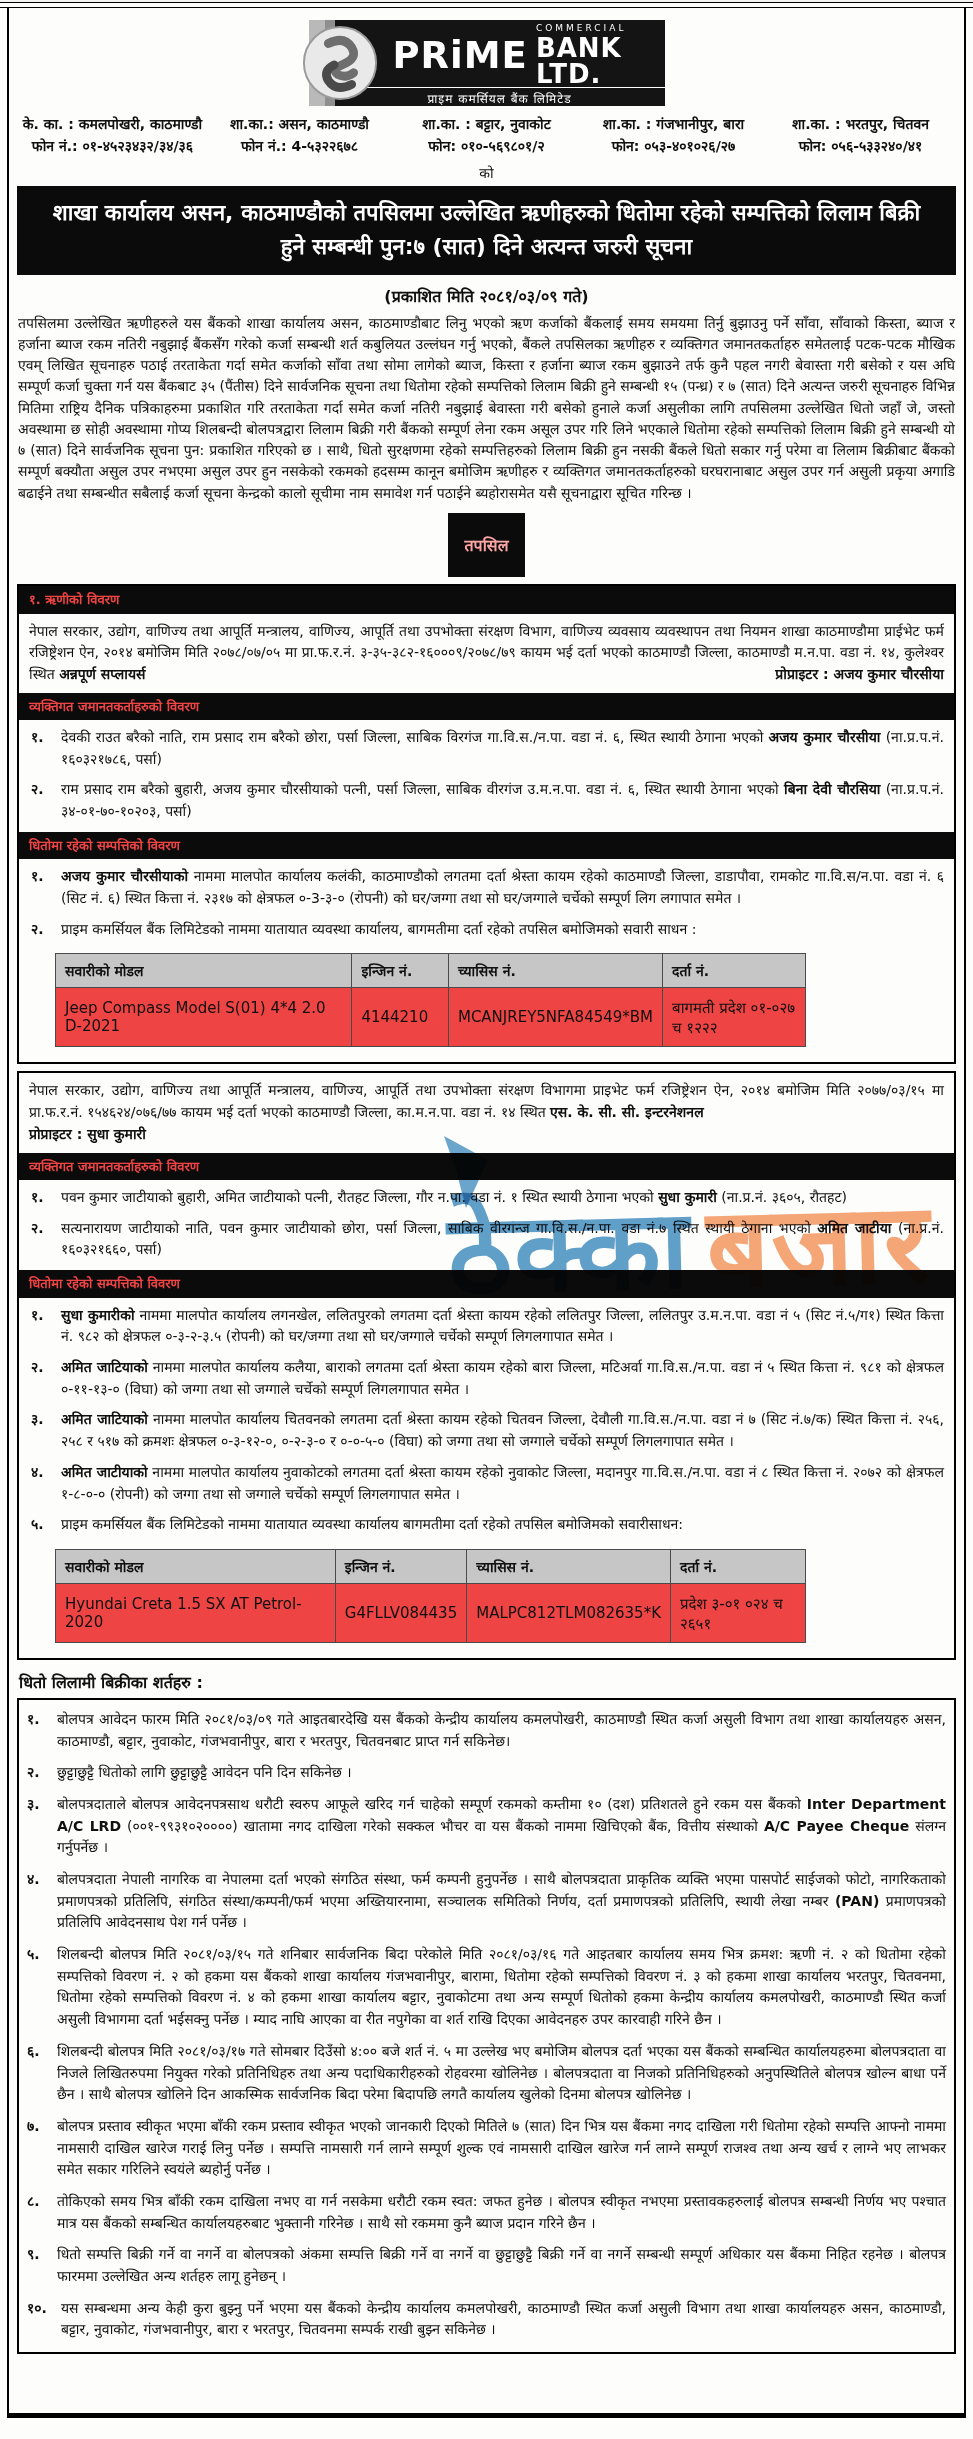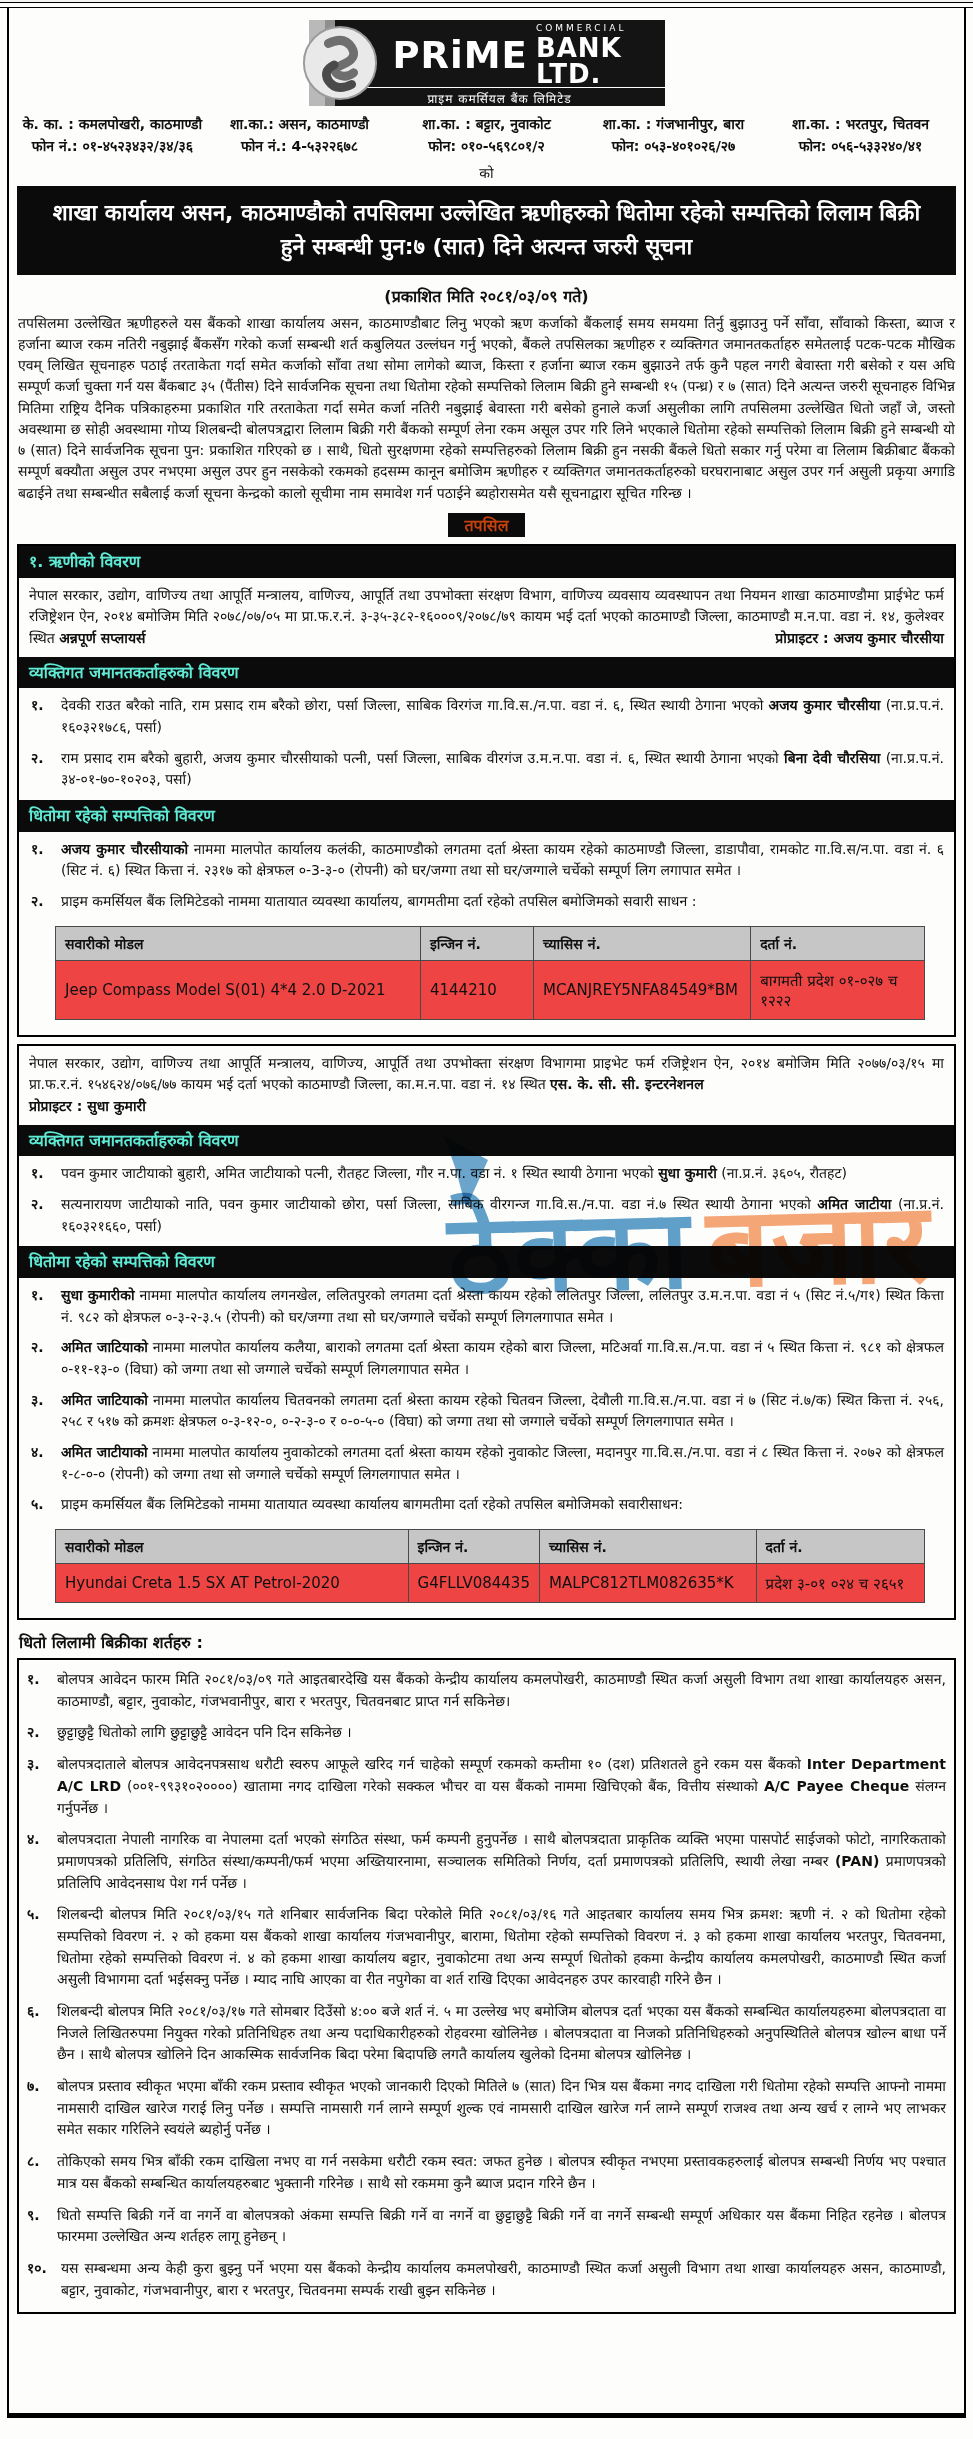--- a/index.html
+++ b/index.html
@@ -35,34 +35,34 @@
   .ko{text-align:center;font-size:14px;margin:6px 0 4px 0;}
 
   
   .banner{background:#0b0b0b;color:#fff;text-align:center;font-weight:700;font-size:22px;
           line-height:1.55;padding:10px 34px;border-radius:0;}
   .pubdate{text-align:center;font-weight:700;font-size:16px;margin:10px 0 6px 0;}
 
   .intro{font-size:14px;line-height:1.52;text-align:justify;margin:4px 1px 6px 1px;}
 
   .tapsil-wrap{display:flex;justify-content:center;margin:9px 0 7px 0;}
-  .tapsil{background:#0b0b0b;color:#c2410c;font-weight:700;font-size:16px;padding:1px 16px;}
+  .tapsil{background:#0b0b0b;color:#fca5a5;font-weight:700;font-size:16px;padding:21px 16px;}
 
   .secbox{border:2.5px solid #000;margin-top:7px;}
-  .bar{background:#0b0b0b;color:#5eead4;font-weight:700;font-size:16px;padding:5px 10px;line-height:1.35;}
+  .bar{background:#0b0b0b;color:#ef4444;font-weight:700;font-size:13px;padding:5px 10px;line-height:1.35;}
   .sec-body{padding:7px 10px;font-size:14px;line-height:1.55;text-align:justify;}
   .sec-body:after{content:"";display:block;clear:both;}
 
   .nlist{padding:7px 10px 9px 6px;display:flex;flex-direction:column;gap:9px;}
   .li{display:flex;font-size:14px;line-height:1.55;}
   .num{flex:0 0 30px;font-weight:700;text-align:left;padding-left:6px;}
   .num10{flex-basis:34px;}
   .li-body{flex:1;text-align:justify;}
 
-  table.veh{border-collapse:collapse;margin:4px 0 6px 30px;width:870px;font-size:14px;}
+  table.veh{border-collapse:collapse;margin:4px 0 6px 30px;width:751px;font-size:14px;}
   table.veh th{background:#c6c6c6;font-weight:700;text-align:left;border:1.5px solid #4a4a4a;
                padding:7px 9px;font-size:14px;}
   table.veh td{border:1.5px solid #4a4a4a;padding:9px 9px;font-size:15px;background:#ef4444;}
   .col-model{width:42%;} .col-eng{width:13%;} .col-chas{width:25%;} .col-reg{width:20%;}
 
   .terms-head{font-weight:700;font-size:16px;margin:11px 0 5px 2px;}
   .terms-box{border:2.5px solid #000;padding:9px 8px 11px 2px;display:flex;flex-direction:column;gap:10px;}
 
   
   .watermark{position:absolute;top:1192px;left:448px;display:flex;gap:16px;align-items:baseline;

